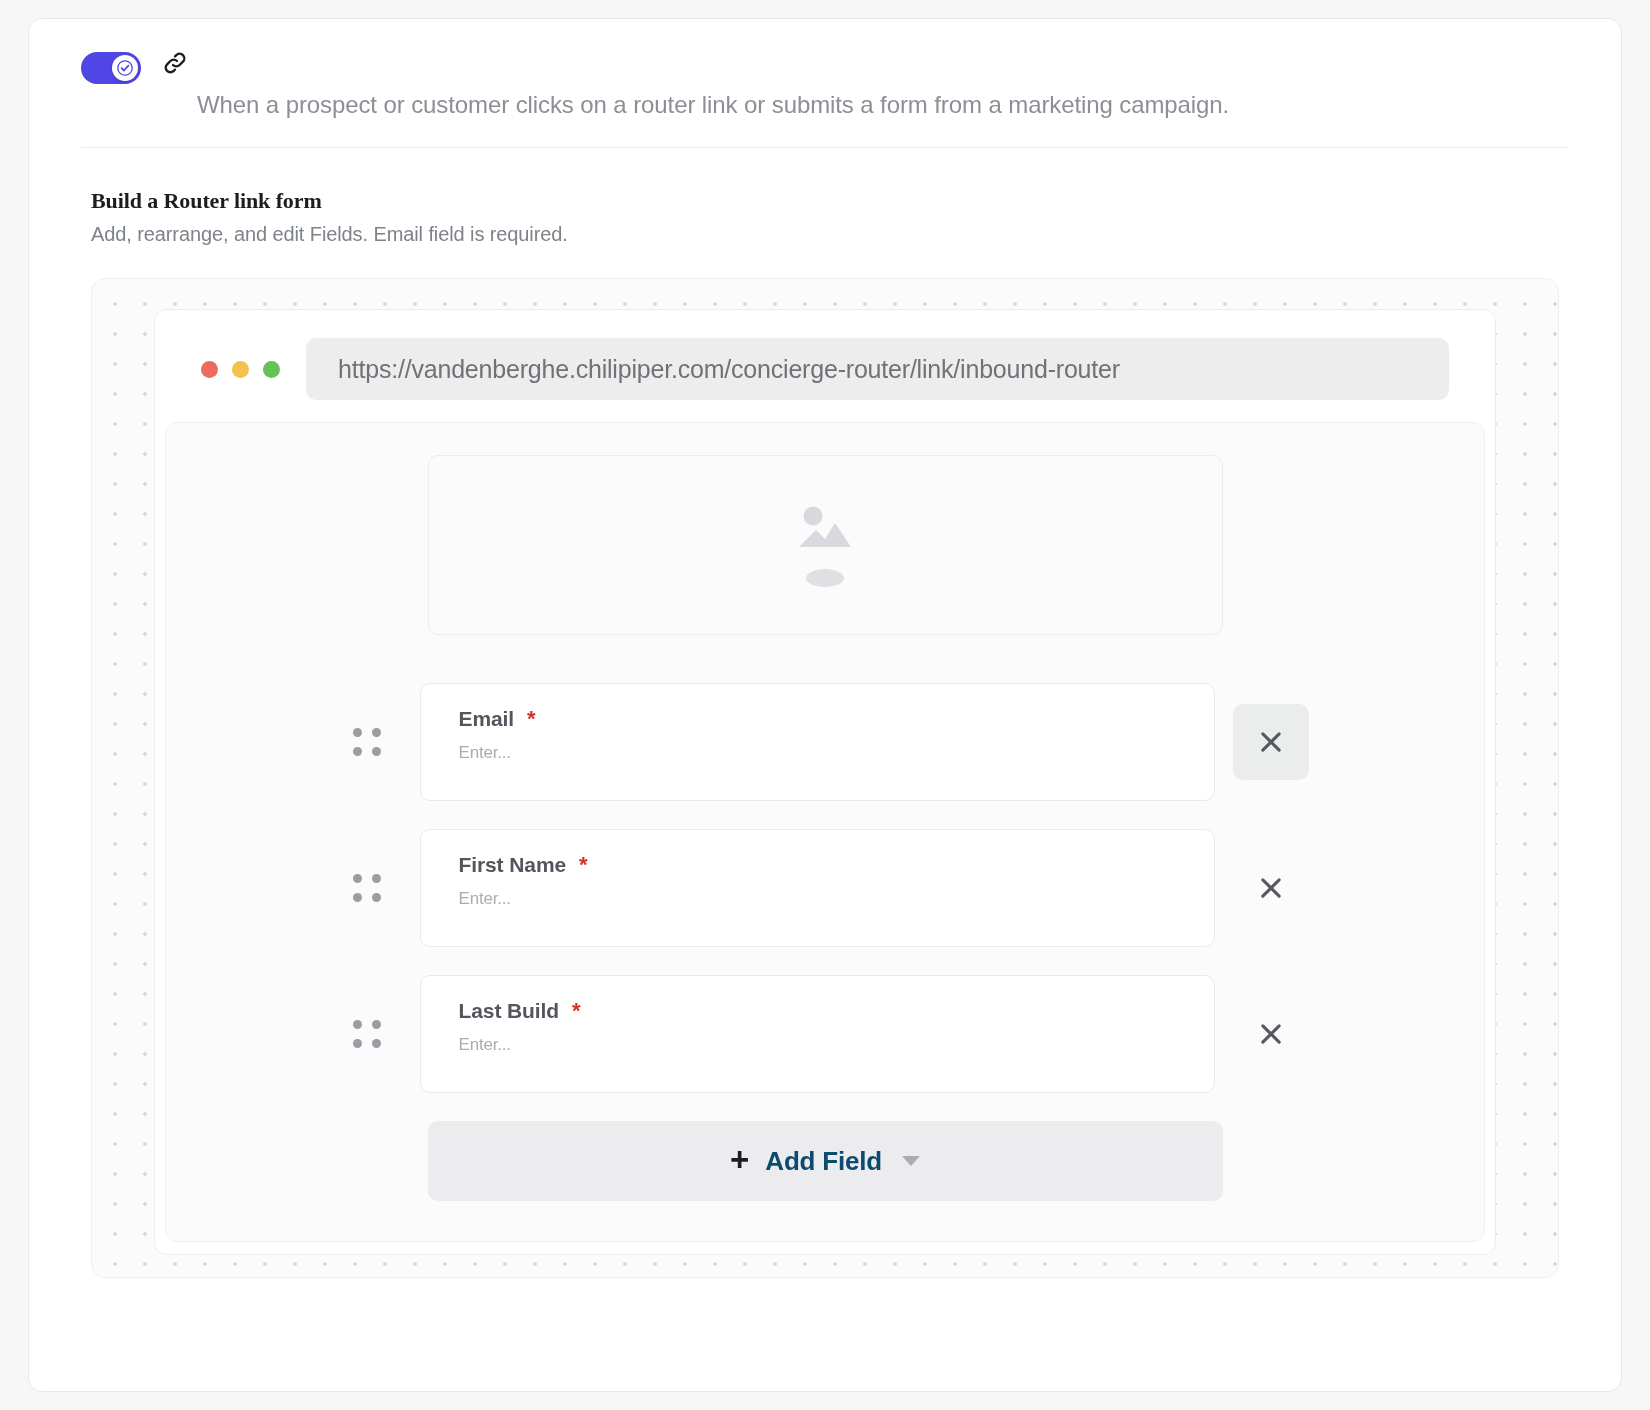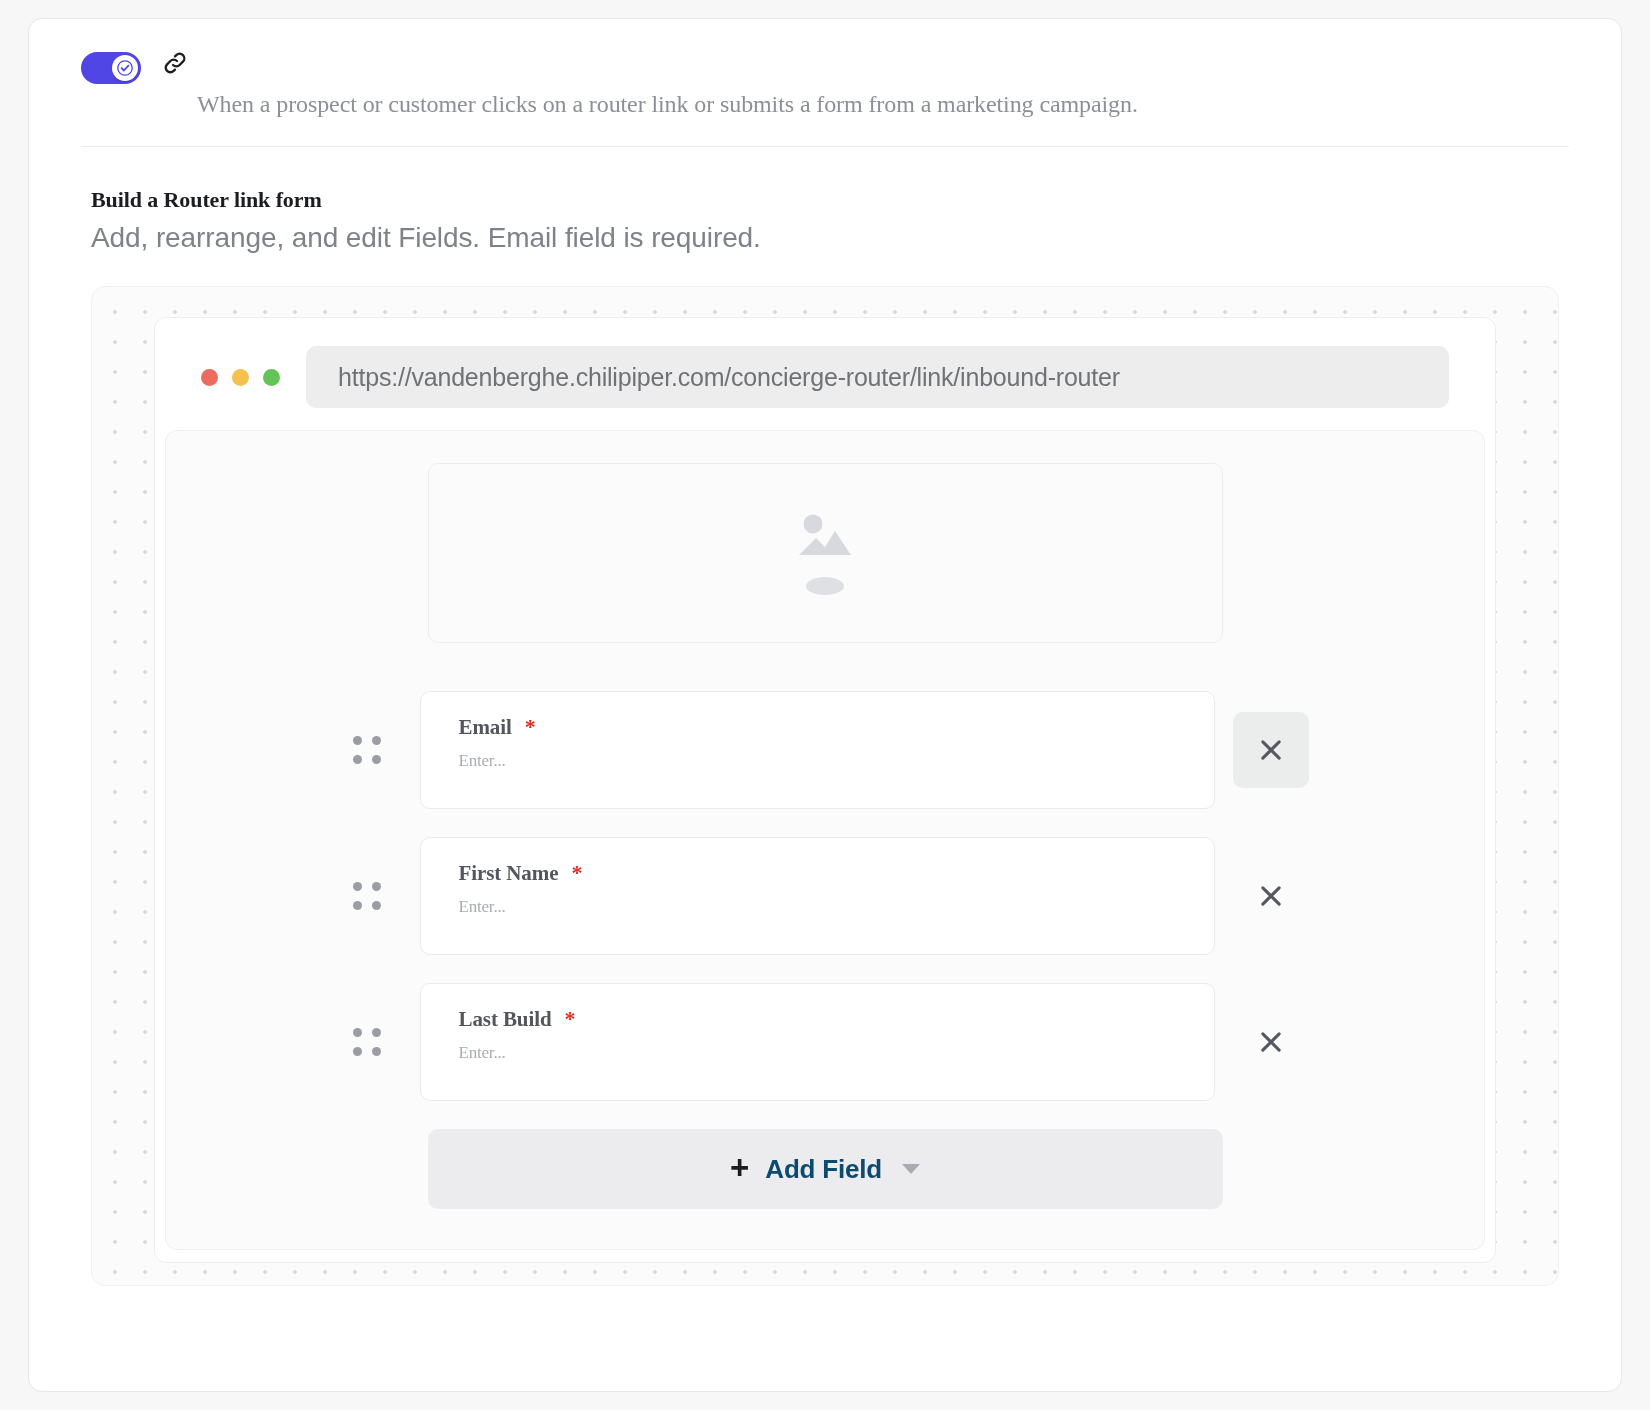--- a/index.html
+++ b/index.html
@@ -82,21 +82,20 @@
     color: #1c1d21;
     letter-spacing: -0.1px;
     white-space: nowrap;
   }
   .header-sub {
     margin-top: 10px;
     margin-left: 36px;
     font-size: 24px;
     color: #8c8f96;
     letter-spacing: -0.1px;
-    font-family: Liberation Serif, serif;
   }
 
   .divider {
     margin: 28px 52px 0 52px;
     height: 1px;
     background: #eceded;
   }
 
   
   .section {
@@ -104,21 +103,21 @@
   }
   .section-title {
     font-size: 22px;
     font-weight: bold;
     color: #1c1d21;
     letter-spacing: -0.1px;
     font-family: Liberation Serif, serif;
   }
   .section-sub {
     margin-top: 9px;
-    font-size: 28px;
+    font-size: 20px;
     color: #7e8289;
     letter-spacing: -0.1px;
   }
 
   
   .canvas {
     position: relative;
     margin: 32px 62px 0 62px;
     height: 1000px;
     border: 1px solid #eeeff0;
@@ -239,21 +238,20 @@
   .field-box {
     flex: 0 0 auto;
     width: 795px;
     height: 118px;
     margin-left: 28px;
     background: #ffffff;
     border: 1px solid #e9eaec;
     border-radius: 10px;
     padding: 22px 38px 0 38px;
     cursor: text;
-    font-family: Liberation Serif, serif;
   }
   .field-label {
     font-size: 21px;
     font-weight: bold;
     color: #53565c;
     letter-spacing: -0.1px;
     display: flex;
     align-items: baseline;
     gap: 13px;
   }

